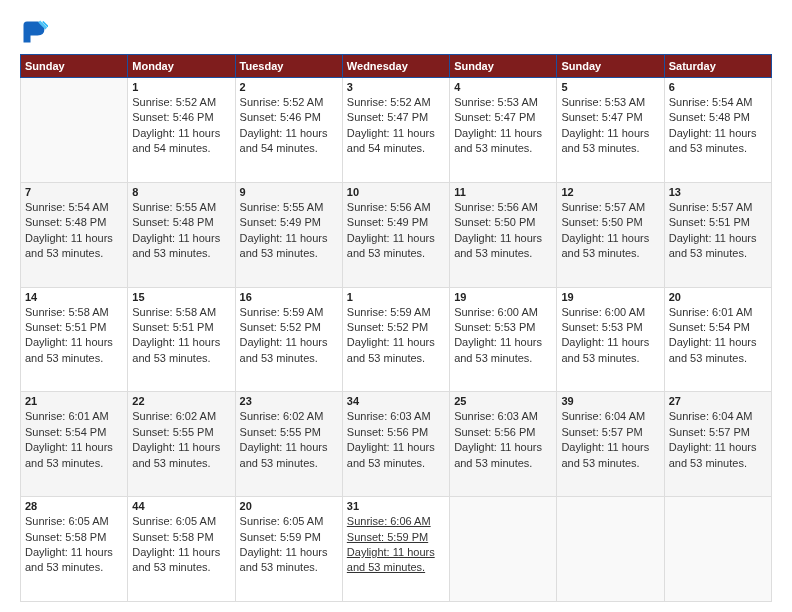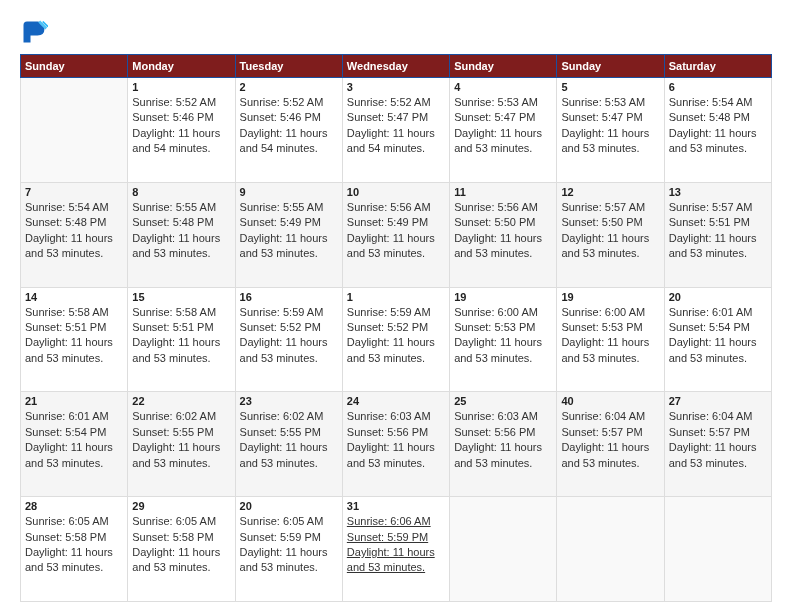--- a/index.html
+++ b/index.html
@@ -296,35 +296,35 @@
 and 53 minutes.</div>
           </td>
           <td>
             <span class="day-number">23</span>
             <div class="day-info" style="white-space: pre-line;">Sunrise: 6:02 AM
 Sunset: 5:55 PM
 Daylight: 11 hours
 and 53 minutes.</div>
           </td>
           <td>
-            <span class="day-number">24</span>
+            <span class="day-number">34</span>
             <div class="day-info" style="white-space: pre-line;">Sunrise: 6:03 AM
 Sunset: 5:56 PM
 Daylight: 11 hours
 and 53 minutes.</div>
           </td>
           <td>
             <span class="day-number">25</span>
             <div class="day-info" style="white-space: pre-line;">Sunrise: 6:03 AM
 Sunset: 5:56 PM
 Daylight: 11 hours
 and 53 minutes.</div>
           </td>
           <td>
-            <span class="day-number">40</span>
+            <span class="day-number">39</span>
             <div class="day-info" style="white-space: pre-line;">Sunrise: 6:04 AM
 Sunset: 5:57 PM
 Daylight: 11 hours
 and 53 minutes.</div>
           </td>
           <td>
             <span class="day-number">27</span>
             <div class="day-info" style="white-space: pre-line;">Sunrise: 6:04 AM
 Sunset: 5:57 PM
 Daylight: 11 hours
@@ -333,21 +333,21 @@
         </tr>
         <tr>
           <td>
             <span class="day-number">28</span>
             <div class="day-info" style="white-space: pre-line;">Sunrise: 6:05 AM
 Sunset: 5:58 PM
 Daylight: 11 hours
 and 53 minutes.</div>
           </td>
           <td>
-            <span class="day-number">29</span>
+            <span class="day-number">44</span>
             <div class="day-info" style="white-space: pre-line;">Sunrise: 6:05 AM
 Sunset: 5:58 PM
 Daylight: 11 hours
 and 53 minutes.</div>
           </td>
           <td>
             <span class="day-number">20</span>
             <div class="day-info" style="white-space: pre-line;">Sunrise: 6:05 AM
 Sunset: 5:59 PM
 Daylight: 11 hours

